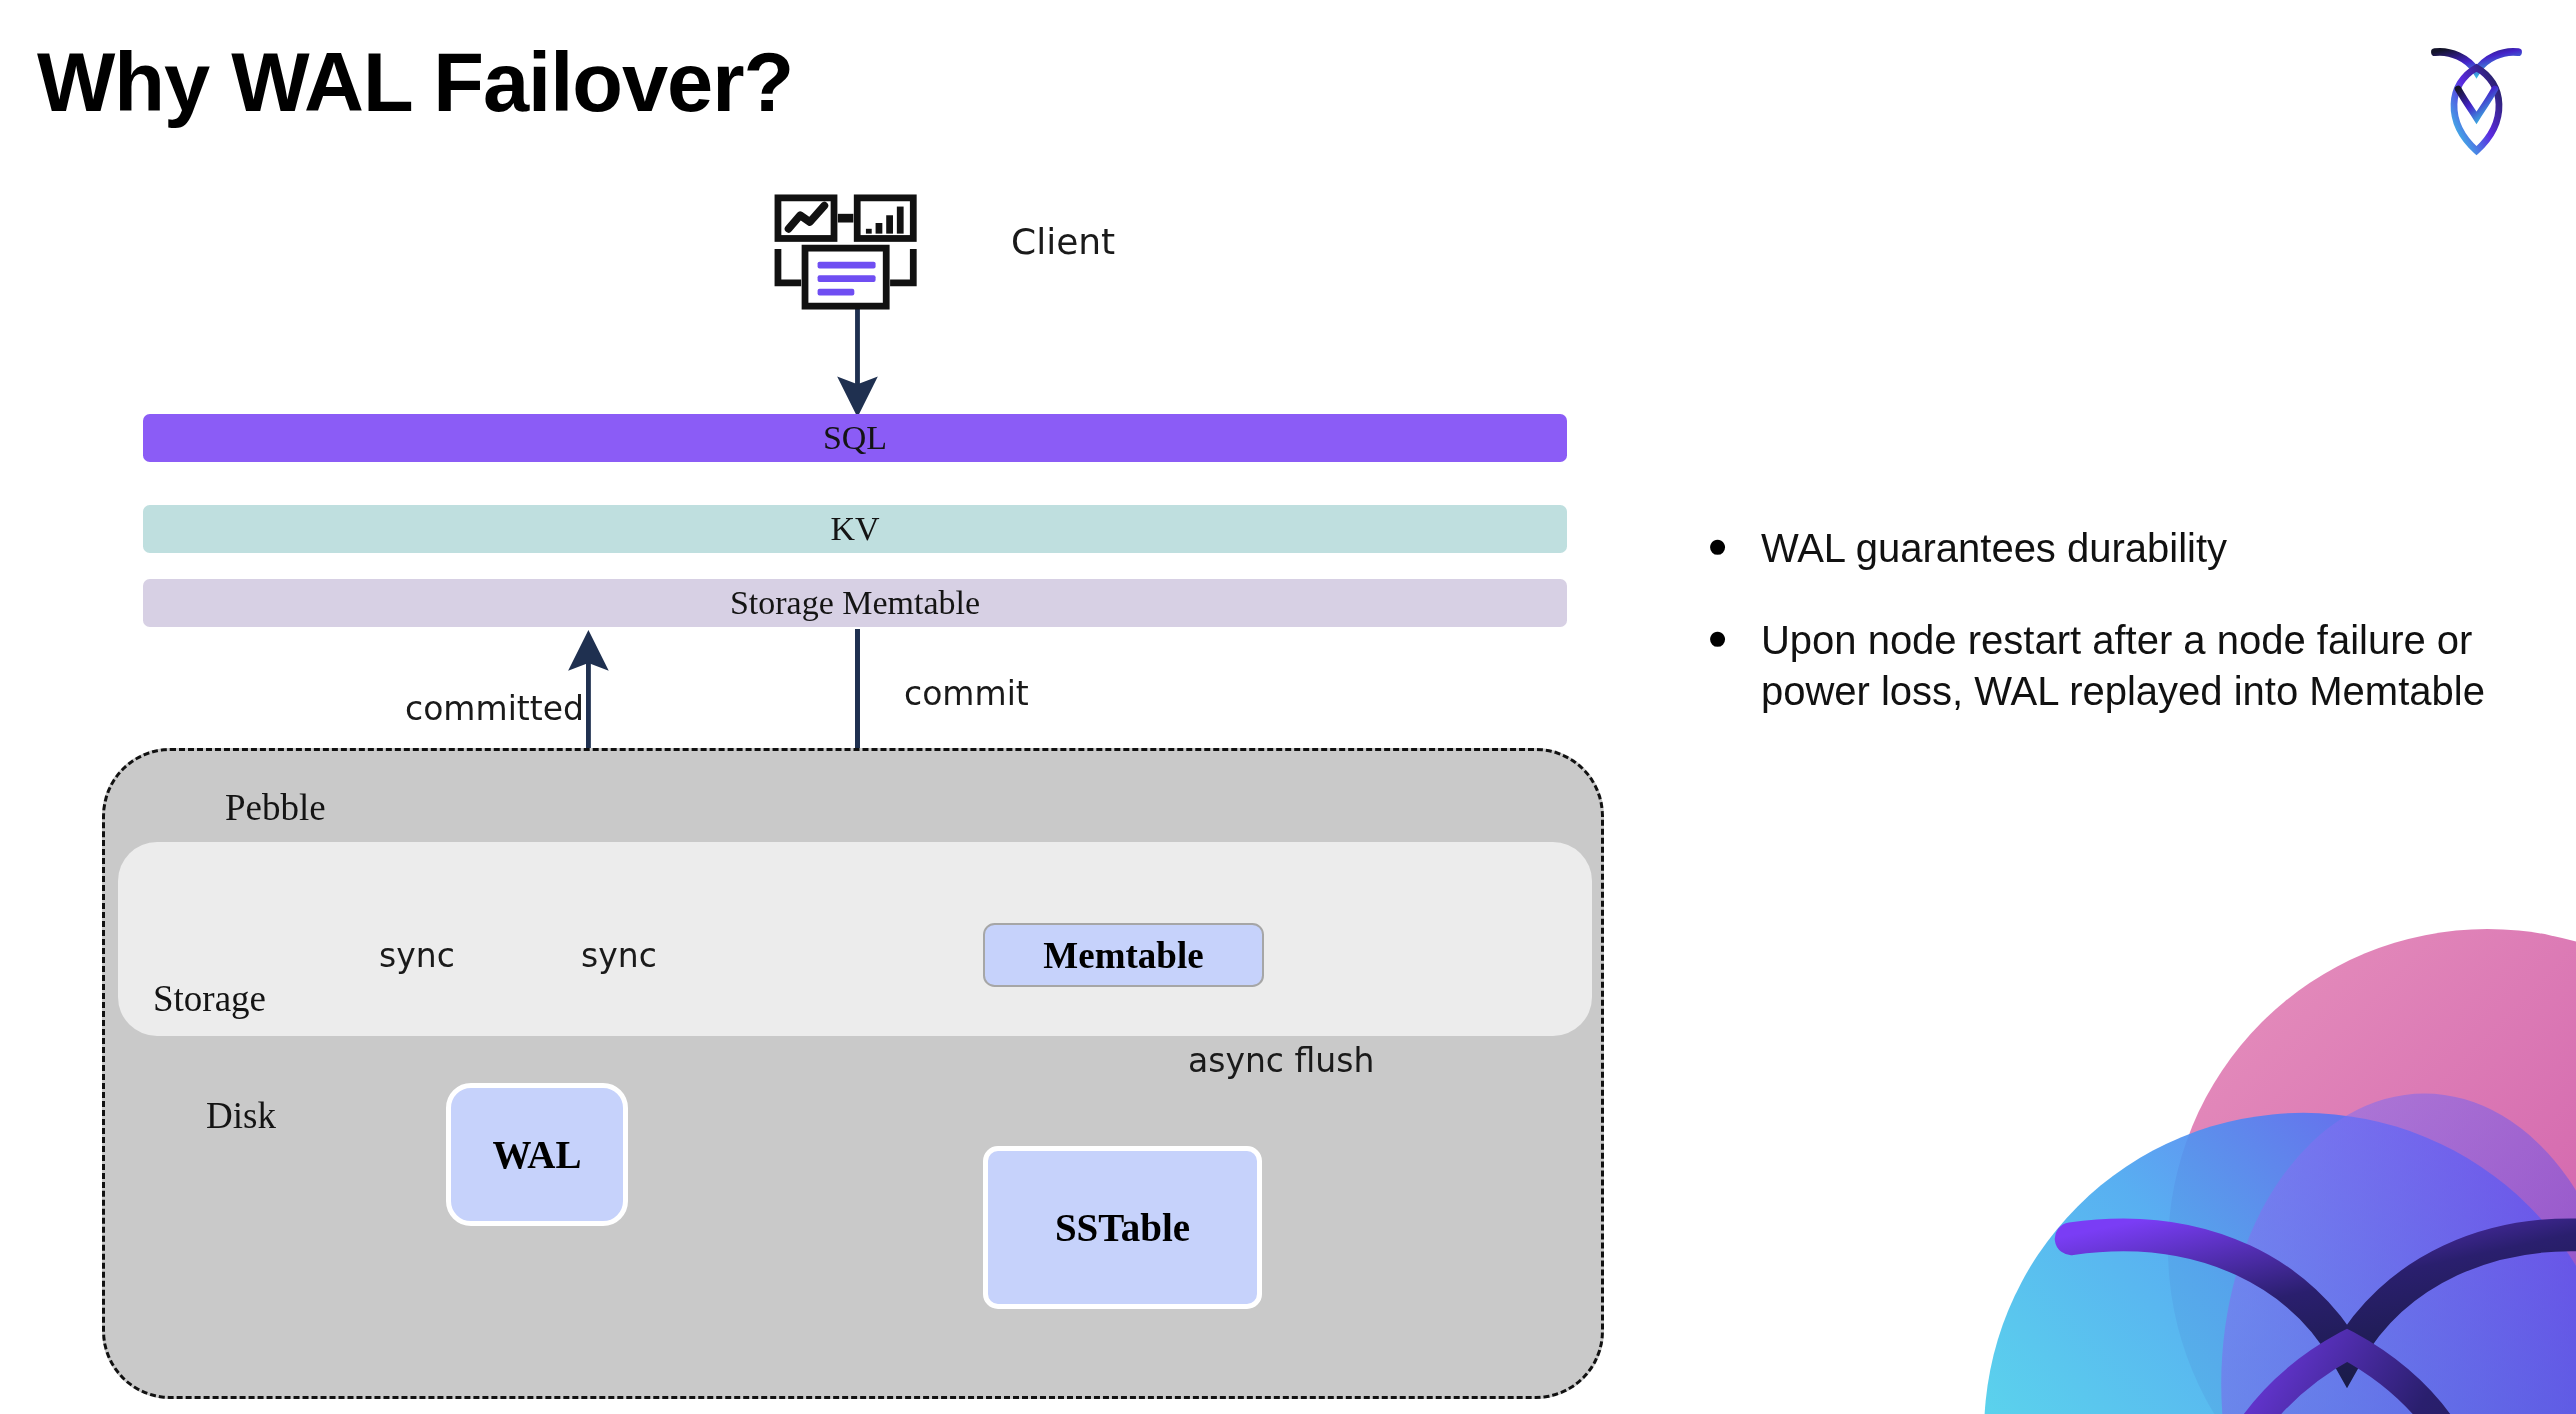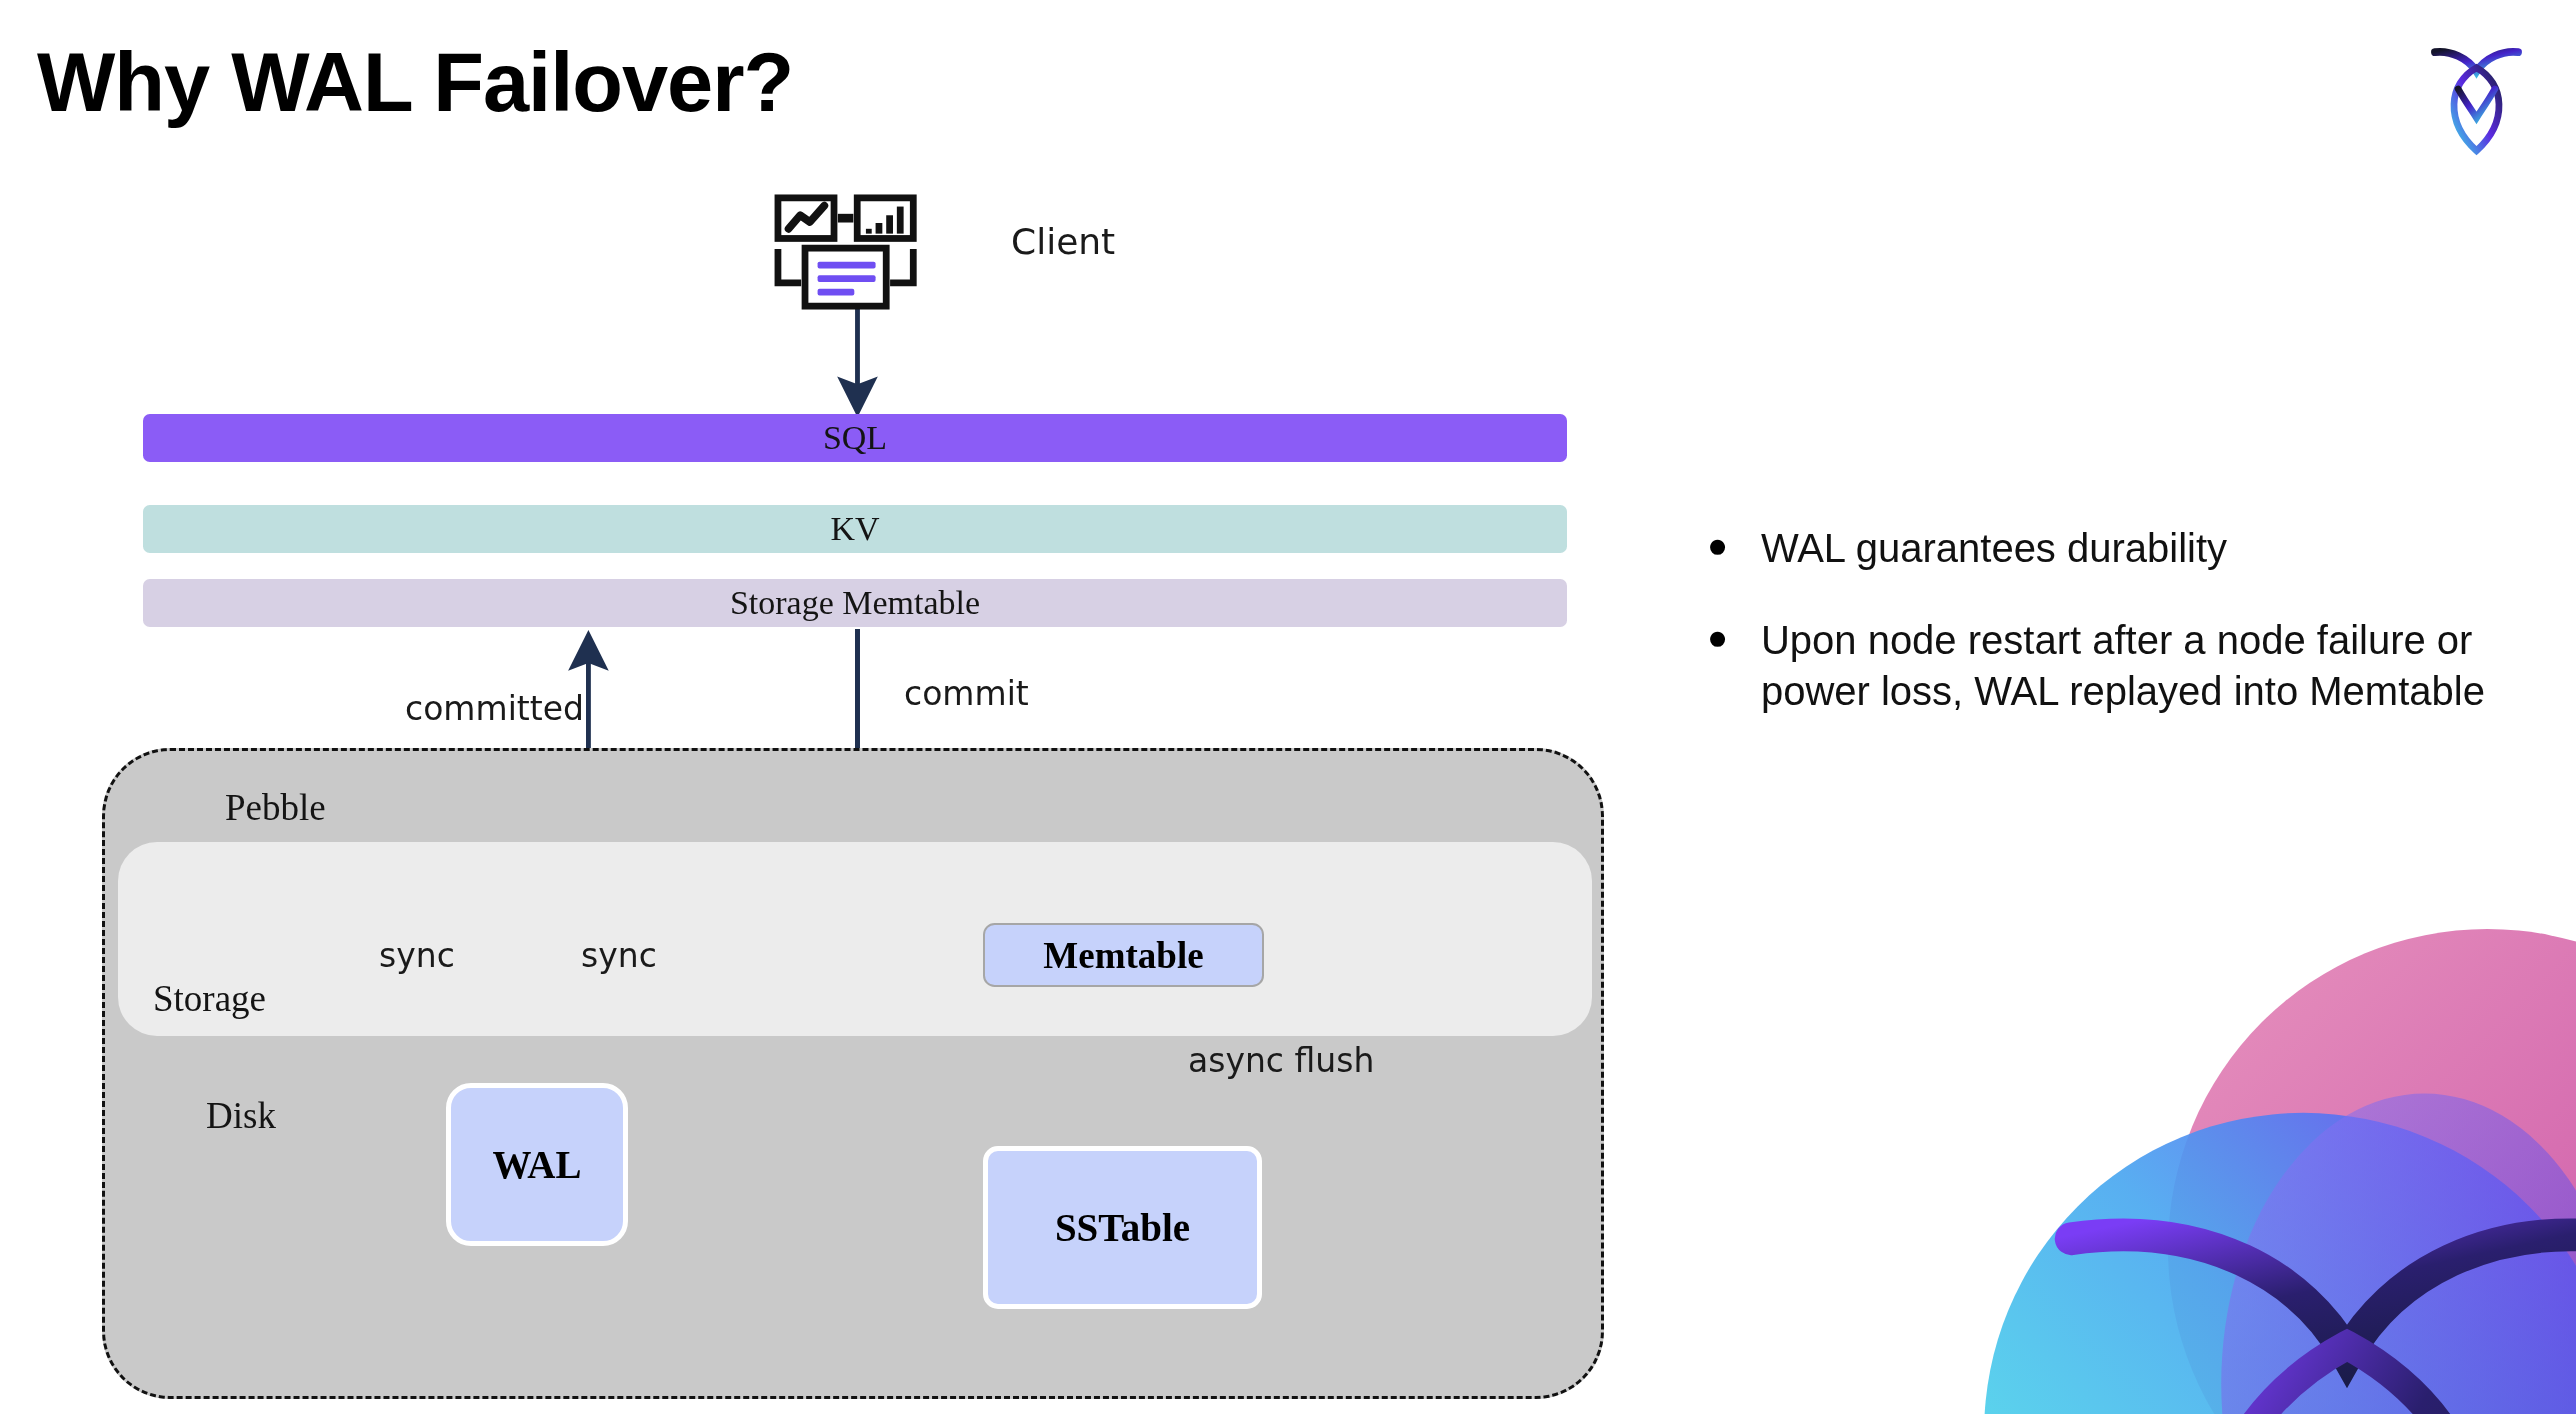--- a/index.html
+++ b/index.html
@@ -73,21 +73,21 @@
     position:absolute;background:#c6d2fb;
     display:flex;align-items:center;justify-content:center;
     font-family:"Liberation Serif",serif;font-weight:bold;color:#000;
     box-sizing:border-box;
   }
   #node-memtable{
     left:983px;top:923px;width:281px;height:64px;
     border:2.9px solid #a6a6a6;border-radius:11.6px;font-size:37px;
   }
   #node-wal{
-    left:446px;top:1083px;width:182px;height:163px;
+    left:446px;top:1083px;width:182px;height:143px;
     border:5.8px solid #ffffff;border-radius:25px;font-size:39px;
   }
   #node-sstable{
     left:983px;top:1146px;width:279px;height:163px;
     border:5.8px solid #ffffff;border-radius:15px;font-size:39px;
   }
 
   
   .edge-label{
     position:absolute;font-family:"DejaVu Sans",sans-serif;

